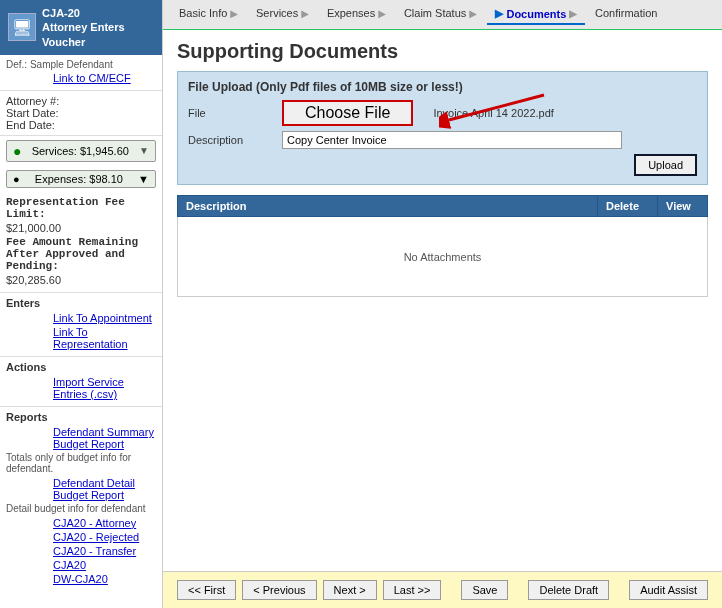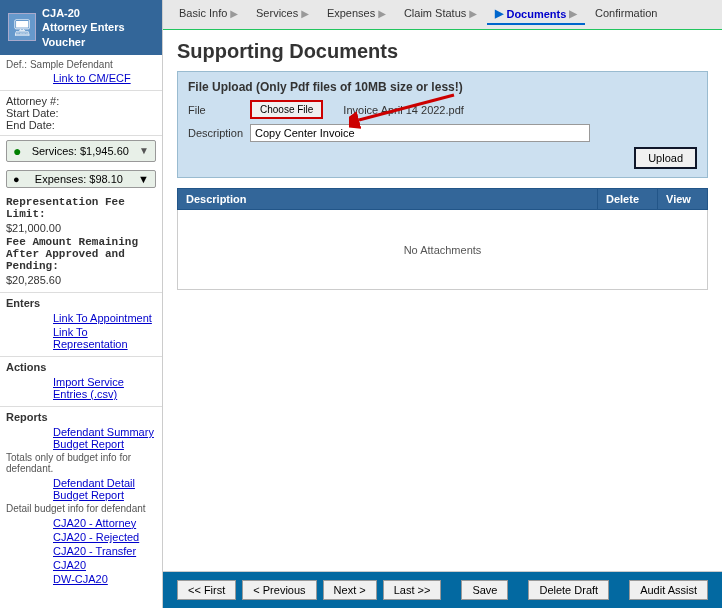--- a/index.html
+++ b/index.html
@@ -119,29 +119,29 @@
       font-weight: bold;
       color: #333;
       margin-bottom: 6px;
     }
     .form-row {
       display: flex;
       align-items: center;
       margin-bottom: 5px;
     }
     .form-label {
-      width: 62px;
+      width: 94px;
       font-size: 11px;
       color: #333;
     }
     .choose-file-btn {
       background: #f0f0f0;
       border: 2px solid #cc0000;
-      padding: 2px 8px;
-      font-size: 10px;
+      padding: 2px 21px;
+      font-size: 16px;
       cursor: pointer;
       margin-right: 16px;
     }
     .filename-text {
       font-size: 11px;
       color: #333;
     }
     .desc-input {
       border: 1px solid #999;
       padding: 2px 4px;
@@ -185,21 +185,21 @@
     }
     .no-attachments { height: 80px; }
 
     
     .bottom-nav {
       display: flex;
       align-items: center;
       padding: 8px 14px;
       gap: 6px;
       border-top: 1px solid #ccc;
-      background: #0369a1;
+      background: #fef9c3;
     }
     .bottom-btn {
       background: #f0f0f0;
       border: 1px solid #999;
       padding: 3px 10px;
       font-size: 11px;
       cursor: pointer;
     }
     .bottom-btn-spacer { flex: 1; }
   </style>

